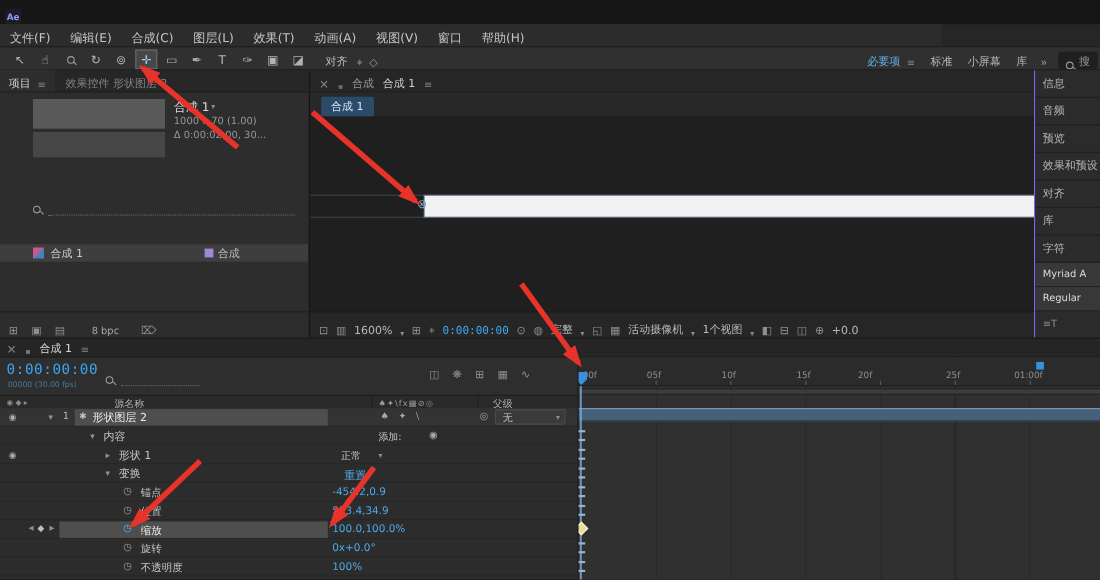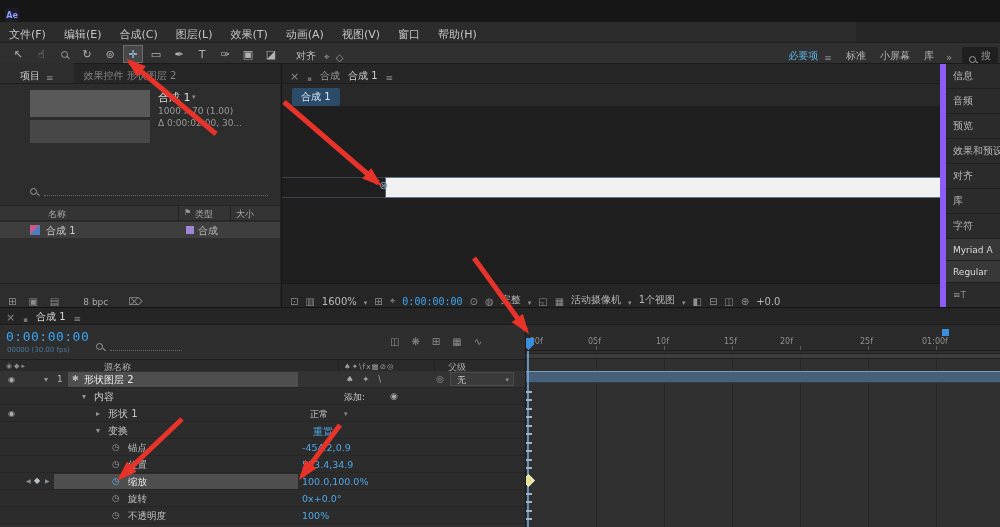--- a/index.html
+++ b/index.html
@@ -106,46 +106,38 @@
     <span style="margin-left:14px;color:#b5b5b5;font-size:10px">库</span>
     <span style="margin-left:12px;color:#9a9a9a">»</span>
     <span class="flex" style="margin-left:10px;margin-right:2px;background:#1f1f1f;border-radius:3px;height:16px;padding:0 7px;gap:5px">
       <span class="mag"></span>
       <span style="color:#9a9a9a;font-size:10px">搜</span>
     </span>
   </div>
 
   <div class="abs" style="left:0;top:64px;width:280px;height:243px;background:#2d2d2d">
     <div class="abs flex" style="left:0;top:0;width:280px;height:20px;background:#262626;border-bottom:1px solid #1e1e1e">
-      <span class="flex" style="height:20px;background:#2d2d2d;padding:0 20px;gap:6px">
+      <span class="flex" style="height:20px;background:#2d2d2d;padding:0 8px;gap:6px">
         <span style="color:#cfcfcf;font-size:10px">项目</span>
         <span style="color:#8a8a8a;font-size:9px">≡</span>
       </span>
       <span style="margin-left:10px;color:#838383;font-size:10px">效果控件 形状图层 2</span>
     </div>
 
     <div class="abs" style="left:30px;top:26px;width:120px;height:27px;background:#595959"></div>
     <div class="abs" style="left:30px;top:56px;width:120px;height:23px;background:#474747"></div>
 
     <span class="t" style="left:158px;top:26px;font-size:11px;color:#dcdcdc">合成 1</span>
     <span class="t caret" style="left:192px;top:29px">▾</span>
     <span class="t" style="left:158px;top:42px;font-size:9px;color:#999">1000 x 70 (1.00)</span>
     <span class="t" style="left:158px;top:54px;font-size:9px;color:#999">Δ 0:00:02:00, 30...</span>
 
     <span class="mag abs" style="left:30px;top:122px"></span>
     <div class="abs" style="left:44px;top:118px;width:224px;height:14px;border-bottom:1px dotted #6a6a6a"></div>
 
-    <div class="abs" style="left:0;top:141px;width:280px;height:16px;background:#343434;border-top:1px solid #252525;border-bottom:1px solid #252525">
-      <span class="t" style="left:48px;top:2px;font-size:9px;color:#ababab">名称</span>
-      <div class="abs" style="left:178px;top:0;width:1px;height:16px;background:#232323"></div>
-      <span class="t" style="left:184px;top:2px;font-size:8px;color:#9a9a9a">⚑</span>
-      <span class="t" style="left:195px;top:2px;font-size:9px;color:#ababab">类型</span>
-      <div class="abs" style="left:230px;top:0;width:1px;height:16px;background:#232323"></div>
-      <span class="t" style="left:236px;top:2px;font-size:9px;color:#ababab">大小</span>
-    </div>
 
     <div class="abs" style="left:0;top:158px;width:280px;height:16px;background:#3e3e3e">
       <span class="abs" style="left:30px;top:3px;width:10px;height:10px;background:linear-gradient(135deg,#c75b8a 0 50%,#4d7fc0 50% 100%)"></span>
       <span class="t" style="left:46px;top:2px;font-size:10px;color:#cccccc">合成 1</span>
       <span class="abs" style="left:186px;top:4px;width:8px;height:8px;background:#9f86d6"></span>
       <span class="t" style="left:198px;top:2px;font-size:10px;color:#b8b8b8">合成</span>
     </div>
 
     <div class="abs flex" style="left:0;top:219px;width:280px;height:24px;border-top:1px solid #1f1f1f;padding-left:8px">
       <span class="stripicon">⊞</span>
@@ -195,21 +187,21 @@
       <span style="color:#b9b9b9">1个视图</span>
       <span class="caret">▾</span>
       <span class="stripicon">◧</span>
       <span class="stripicon">⊟</span>
       <span class="stripicon">◫</span>
       <span class="stripicon">⊕</span>
       <span style="color:#b9b9b9">+0.0</span>
     </div>
   </div>
 
-  <div class="abs" style="left:940px;top:64px;width:60px;height:243px;background:#2b2b2b;border-left:6px solid #8b5cf6">
+  <div class="abs" style="left:940px;top:64px;width:60px;height:243px;background:#2b2b2b;border-left:1px solid #8b5cf6">
     <div class="sbrow">
         <span>信息</span>
       </div>
     <div class="sbrow">
         <span>音频</span>
       </div>
     <div class="sbrow">
         <span>预览</span>
       </div>
     <div class="sbrow">

